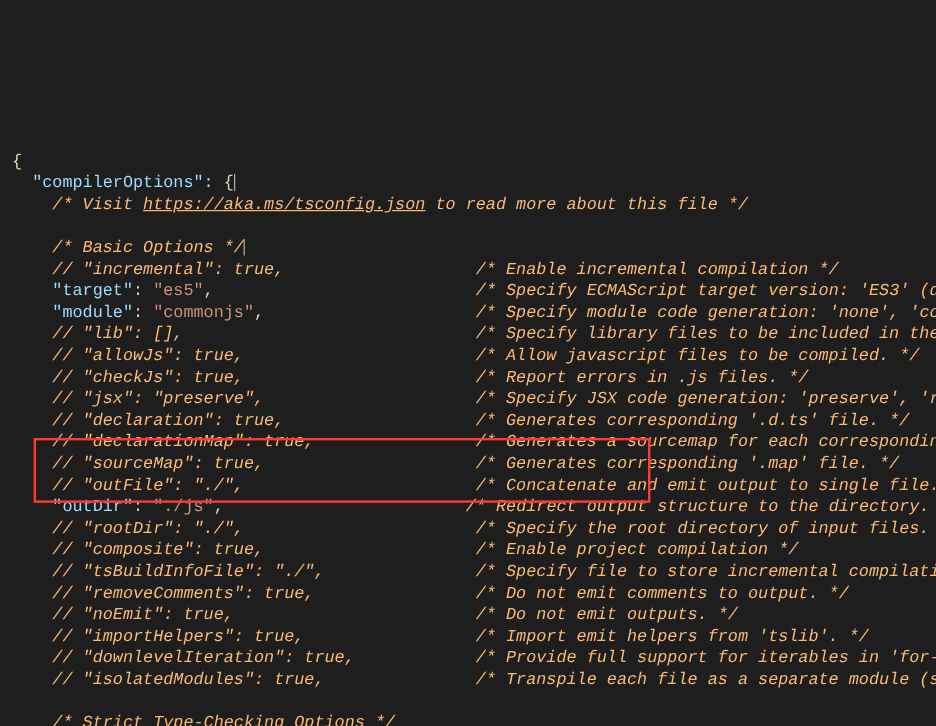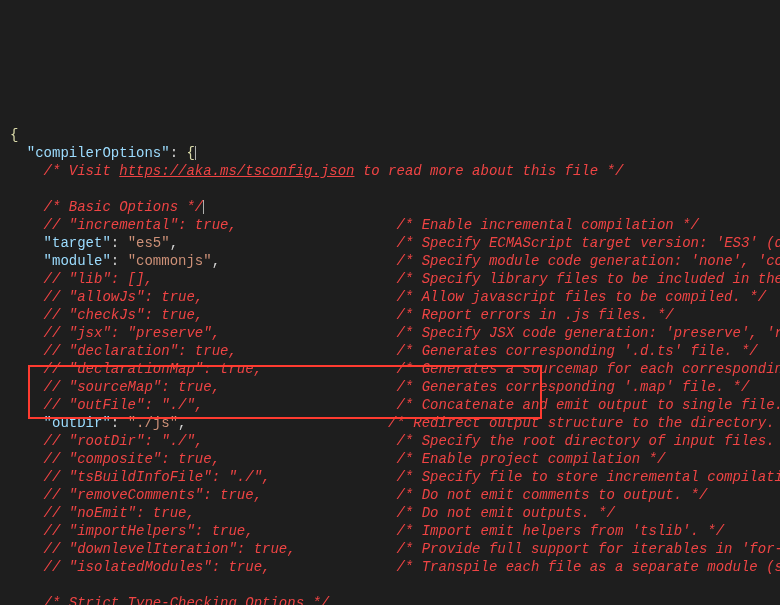--- a/index.html
+++ b/index.html
@@ -13,21 +13,21 @@
     width: 780px;
     height: 605px;
     overflow: hidden;
     white-space: pre;
   }
   .editor { padding: 0 0 0 10px; position: relative; }
   .line { height: 18px; white-space: pre; }
   .brace { color: #dcdcaa; }
   .key   { color: #9cdcfe; }
   .str   { color: #ce9178; }
-  .cmt   { color: #ef4444; font-style: italic; }
+  .cmt   { color: #fdba74; font-style: italic; }
   .url   { text-decoration: underline; }
   .cursor{
     display:inline-block;width:1px;height:14px;background:#aeafad;
     vertical-align:middle;margin-left:0;
   }
   .highlight-box {
     position:absolute;
     left:28px;
     top:293px;  
     width:510px;

